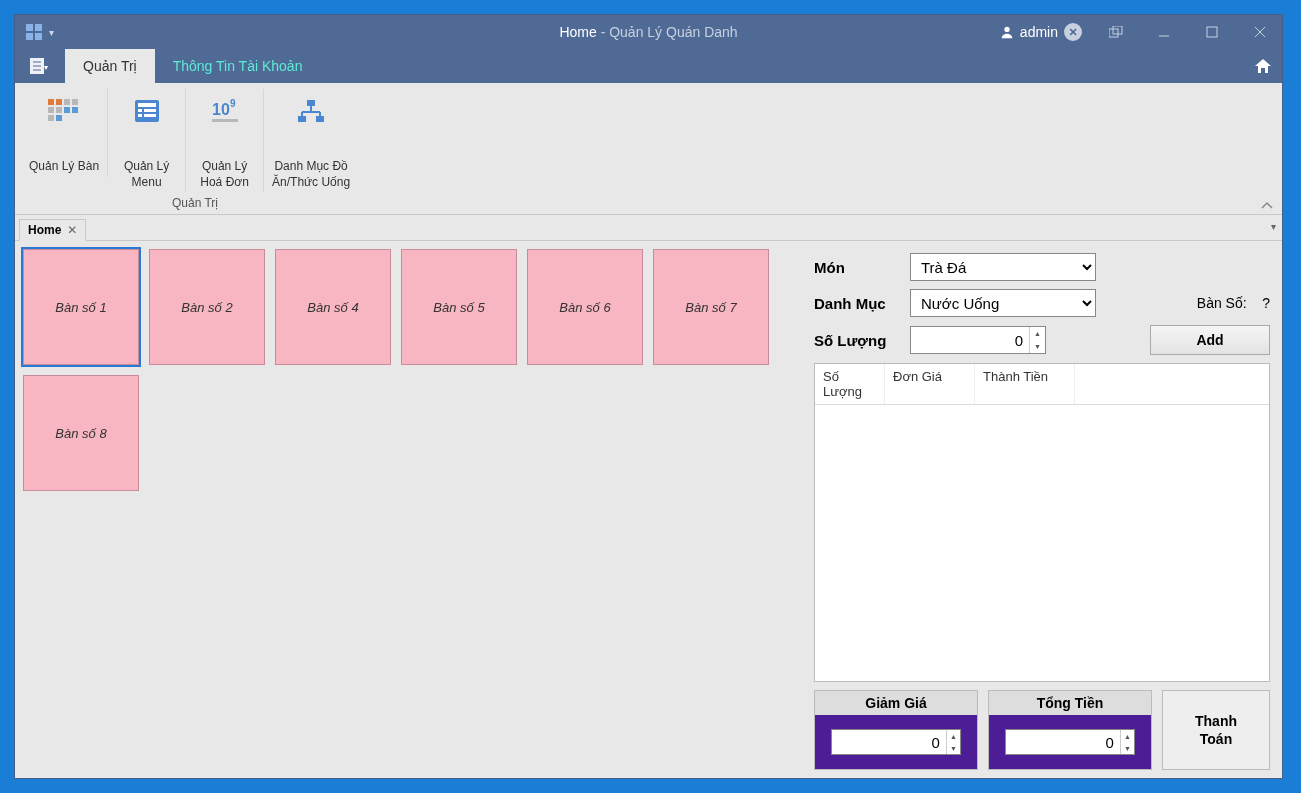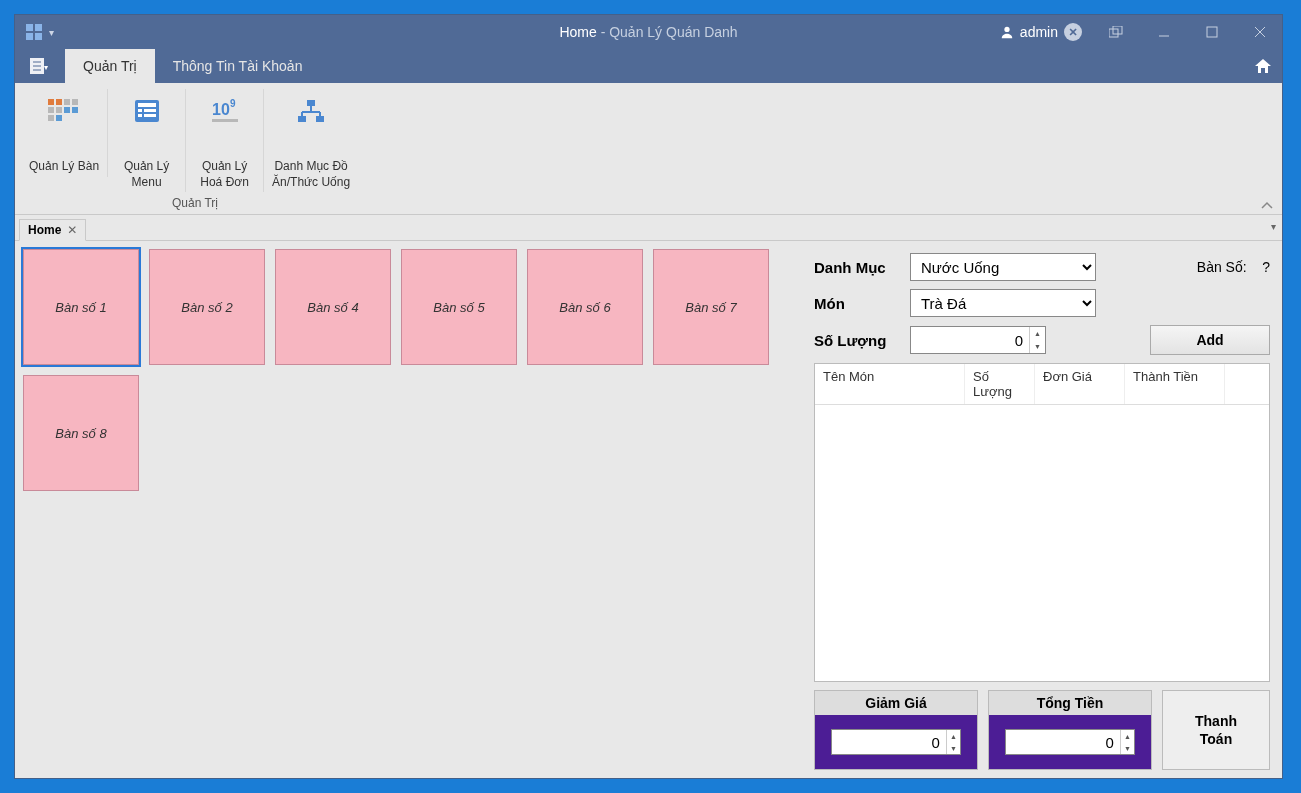--- a/index.html
+++ b/index.html
@@ -84,21 +84,21 @@
   position: relative;
 }
 .menu-left-icon {
   width: 50px;
   display: flex; align-items: center; justify-content: center;
   color: #fff;
 }
 .menu-tab {
   padding: 0 18px;
   display: flex; align-items: center;
-  color: #e5e5e5;
+  color: #5eead4;
   cursor: pointer;
   font-size: 14px;
 }
 .menu-tab.active {
   background: #e8e8e8;
   color: #333;
 }
 .menu-home-icon {
   position: absolute;
   right: 10px; top: 0; bottom: 0;
@@ -503,52 +503,51 @@
       <div class="table-card">Bàn số 4</div>
       <div class="table-card">Bàn số 5</div>
       <div class="table-card">Bàn số 6</div>
       <div class="table-card">Bàn số 7</div>
       <div class="table-card">Bàn số 8</div>
     </div>
 
     <div class="order-panel">
 
       <div class="form-row">
+        <div class="lbl">Món</div>
+        <select>
+          <option>Trà Đá</option>
+        </select>
+      </div>
+
+      <div class="form-row">
         <div class="lbl">Danh Mục</div>
         <select>
           <option>Nước Uống</option>
         </select>
         <div class="ban-so">
           <span>Bàn Số:</span>&nbsp;&nbsp;&nbsp;
           <span>?</span>
         </div>
-      </div>
-
-      <div class="form-row">
-        <div class="lbl">Món</div>
-        <select>
-          <option>Trà Đá</option>
-        </select>
       </div>
 
       <div class="form-row">
         <div class="lbl">Số Lượng</div>
         <div class="spin-wrap">
           <input type="text" value="0" style="">
           <div class="spin-btns">
             <div>▲</div>
             <div>▼</div>
           </div>
         </div>
         <button class="add-btn">Add</button>
       </div>
 
       <div class="grid">
         <div class="grid-header">
-          <div class="gh1">Tên Món</div>
           <div class="gh2">Số Lượng</div>
           <div class="gh3">Đơn Giá</div>
           <div class="gh4">Thành Tiền</div>
           <div class="gh5"></div>
         </div>
       </div>
 
       <div class="totals-row">
         <div class="total-box">
           <div class="hdr">Giảm Giá</div>

